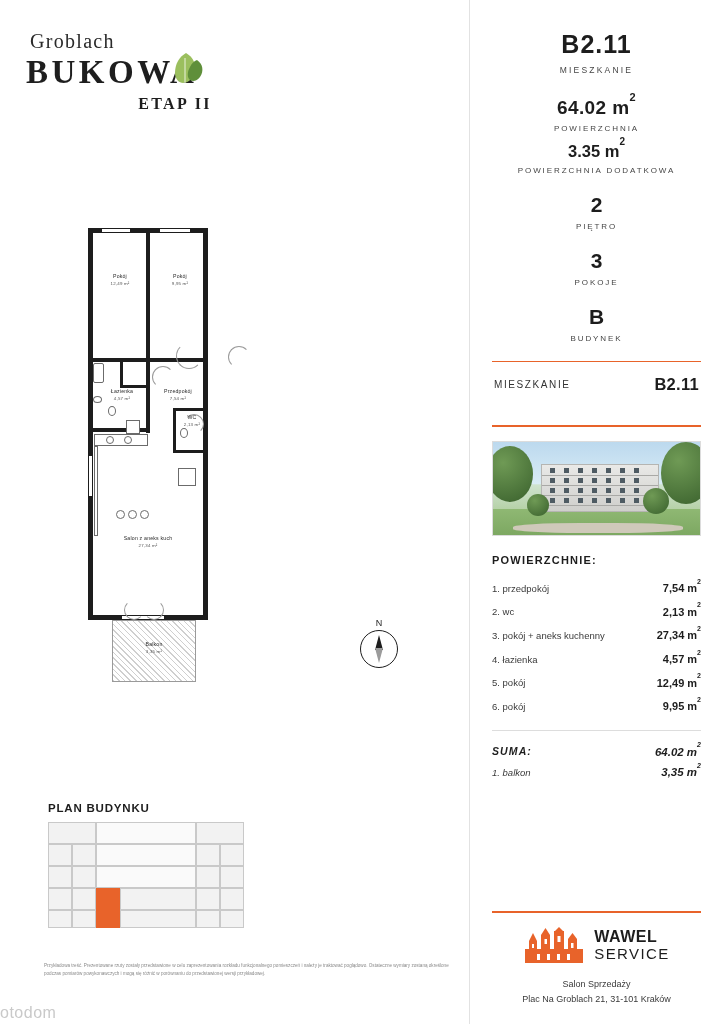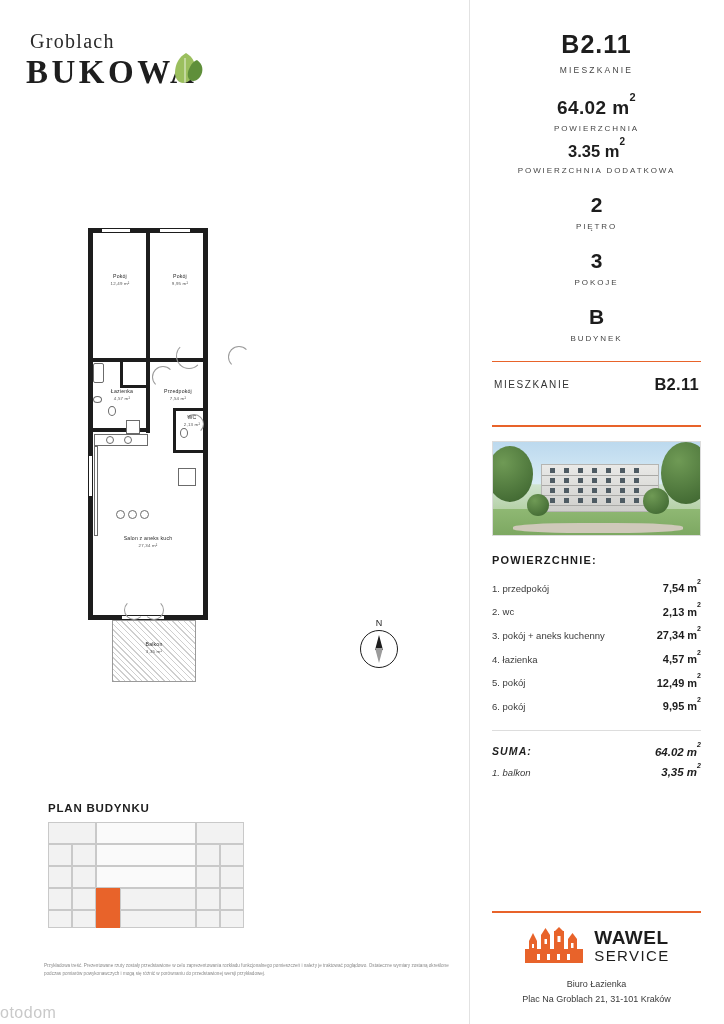--- a/index.html
+++ b/index.html
@@ -249,21 +249,21 @@
   .footer {
     position: absolute; left: 22px; bottom: 16px; width: 209px;
     text-align: center;
   }
   .brand {
     display: flex; align-items: center; justify-content: center; gap: 9px;
     margin-bottom: 12px;
   }
   .brand-text { text-align: left; line-height: 1.05; }
   .brand-text .b1 {
-    font-size: 19px; font-weight: bold; color: #1d1d1d; letter-spacing: .5px;
+    font-size: 16px; font-weight: bold; color: #1d1d1d; letter-spacing: .5px;
   }
   .brand-text .b2 {
     font-size: 15px; color: #1d1d1d; letter-spacing: 1.4px;
   }
   .f-line { font-size: 9px; color: #3a3a3a; line-height: 1.75; }
   .f-line .ln-b { font-weight: bold; }
   .footer-rule { height: 1.4px; background: #e8632a; margin-bottom: 14px; }
 </style>
 </head>
 <body>
@@ -273,20 +273,21 @@
   <div class="left">
 
     <div class="logo-block">
       <svg class="leaf" viewBox="0 0 40 38">
         <path d="M20 3 C27 7 31 14 28 24 C26 30 21 33 17 33 C13 33 9 29 9 23 C9 14 13 7 20 3 Z" fill="#9bbf5e"></path>
         <path d="M31 10 C37 14 38 21 34 27 C31 31 27 32 24 30 C21 28 21 22 24 17 C26 13 28 11 31 10 Z" fill="#5f8f3a"></path>
         <path d="M19 34 L19 8" stroke="#ffffff" stroke-width="0.8" fill="none"></path>
       </svg>
       <div class="logo-enklawa">Groblach</div>
       <div class="logo-bukowa">BUKOWA</div>
+      <div class="logo-etap">ETAP II</div>
     </div>
 
     <div class="plan">
 
       <div class="wall" style="left:0; top:0; width:120px; height:5px;"></div>
       <div class="wall" style="left:115px; top:0; width:5px; height:180px;"></div>
       <div class="wall" style="left:115px; top:180px; width:5px; height:212px;"></div>
       <div class="wall" style="left:0; top:0; width:5px; height:392px;"></div>
       <div class="wall" style="left:0; top:387px; width:120px; height:5px;"></div>
 
@@ -541,17 +542,17 @@
             <rect x="24" y="27" width="3" height="6"></rect>
             <rect x="34" y="27" width="3" height="6"></rect>
             <rect x="44" y="27" width="3" height="6"></rect>
           </g>
         </svg>
         <div class="brand-text">
           <div class="b1">WAWEL</div>
           <div class="b2">SERVICE</div>
         </div>
       </div>
-      <div class="f-line">Biuro Łazienka</div>
+      <div class="f-line">Salon Sprzedaży</div>
       <div class="f-line">Plac Na Groblach 21, 31-101 Kraków</div>
     </div>
   </div>
 </div>
 
 </body></html>

